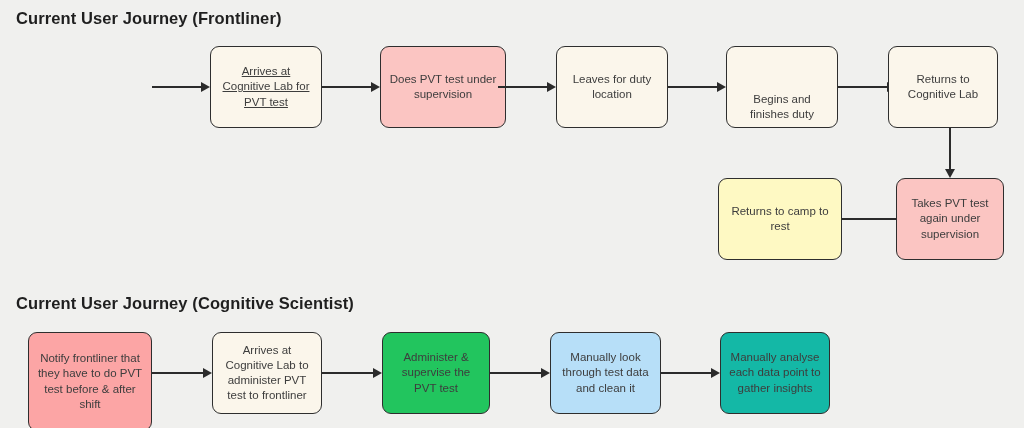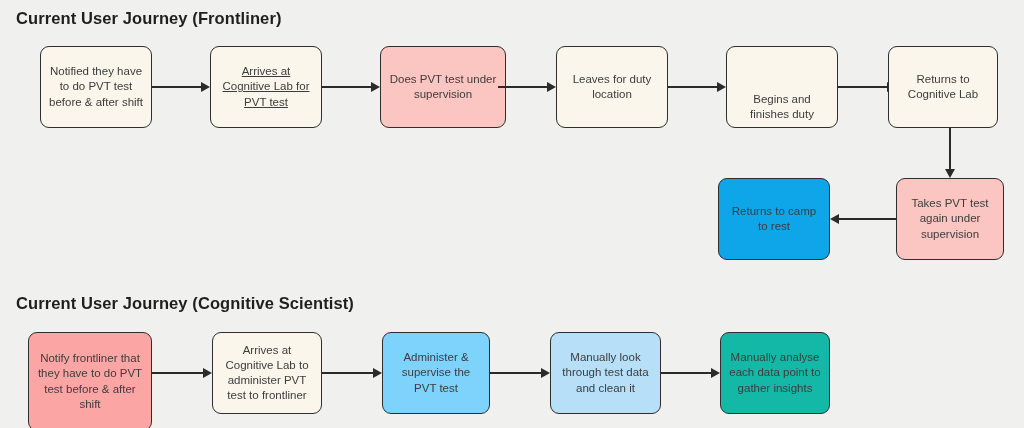--- a/index.html
+++ b/index.html
@@ -60,23 +60,20 @@
     border-top: 9px solid #2b2b2b;
   }
 </style>
 </head>
 <body>
 
 <div class="canvas">
 
   <div class="journey-title" style="top:9px">Current User Journey (Frontliner)</div>
 
-  <div class="node" style="left: 40px; top: 46px; width: 112px; height: 82px; background-color: rgb(251, 246, 235);">
-    <span>Notified they have to do PVT test before &amp; after shift</span>
-  </div>
 
   <div class="arrow arrow-right" style="left:152px; top:82px; width:58px; height:10px">
     <div class="shaft"></div>
     <div class="head"></div>
   </div>
 
   <div class="node" style="left: 210px; top: 46px; width: 112px; height: 82px; background-color: rgb(251, 246, 235); text-decoration: underline;">
     <span>Arrives at Cognitive Lab for PVT test</span>
   </div>
 
@@ -123,21 +120,21 @@
 
   <div class="node" style="left: 896px; top: 178px; width: 108px; height: 82px; background-color: rgb(251, 197, 194);">
     <span>Takes PVT test again under supervision</span>
   </div>
 
   <div class="arrow arrow-left" style="left:830px; top:214px; width:66px; height:10px">
     <div class="shaft"></div>
     <div class="head"></div>
   </div>
 
-  <div class="node" style="left: 718px; top: 178px; width: 112px; height: 82px; background-color: #0ea5e9;">
+  <div class="node" style="left: 718px; top: 178px; width: 124px; height: 82px; background-color: #fef9c3;">
     <span>Returns to camp to rest</span>
   </div>
 
   <div class="journey-title" style="top:294px">Current User Journey (Cognitive Scientist)</div>
 
   <div class="node" style="left: 28px; top: 332px; width: 124px; height: 99px; background-color: #fca5a5;">
     <span>Notify frontliner that they have to do PVT test before &amp; after shift</span>
   </div>
 
   <div class="arrow arrow-right" style="left:152px; top:368px; width:60px; height:10px">
@@ -147,21 +144,21 @@
 
   <div class="node" style="left: 212px; top: 332px; width: 110px; height: 82px; background-color: rgb(251, 246, 235);">
     <span>Arrives at Cognitive Lab to administer PVT test to frontliner</span>
   </div>
 
   <div class="arrow arrow-right" style="left:322px; top:368px; width:60px; height:10px">
     <div class="shaft"></div>
     <div class="head"></div>
   </div>
 
-  <div class="node" style="left: 382px; top: 332px; width: 108px; height: 82px; background-color: #7dd3fc;">
+  <div class="node" style="left: 382px; top: 332px; width: 108px; height: 82px; background-color: #22c55e;">
     <span>Administer &amp; supervise the PVT test</span>
   </div>
 
   <div class="arrow arrow-right" style="left:490px; top:368px; width:60px; height:10px">
     <div class="shaft"></div>
     <div class="head"></div>
   </div>
 
   <div class="node" style="left: 550px; top: 332px; width: 111px; height: 82px; background-color: rgb(183, 223, 248);">
     <span>Manually look through test data and clean it</span>

